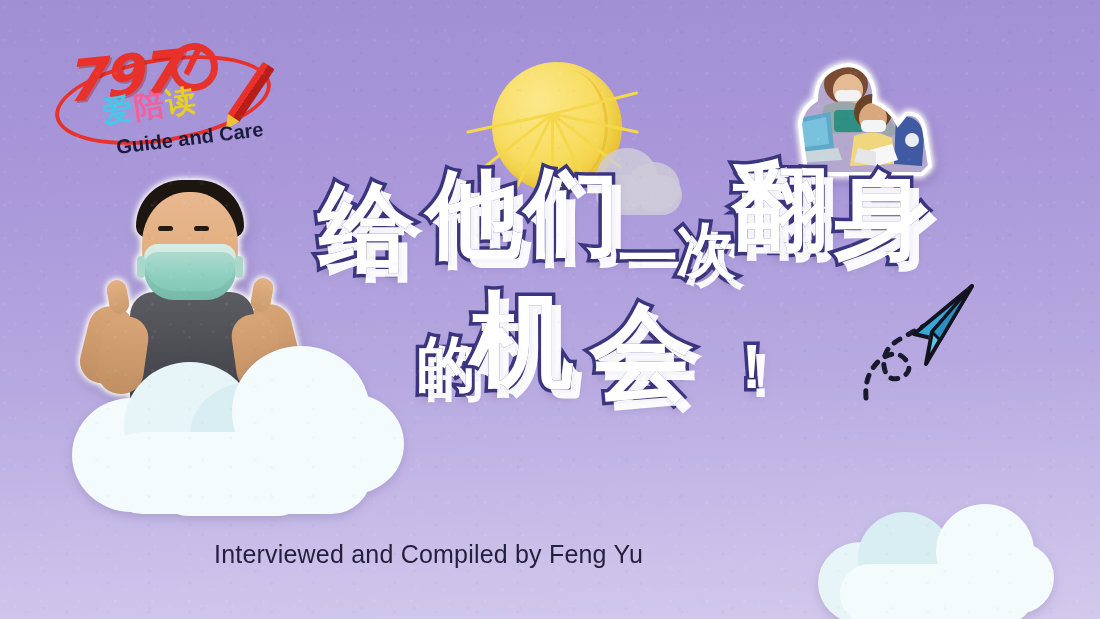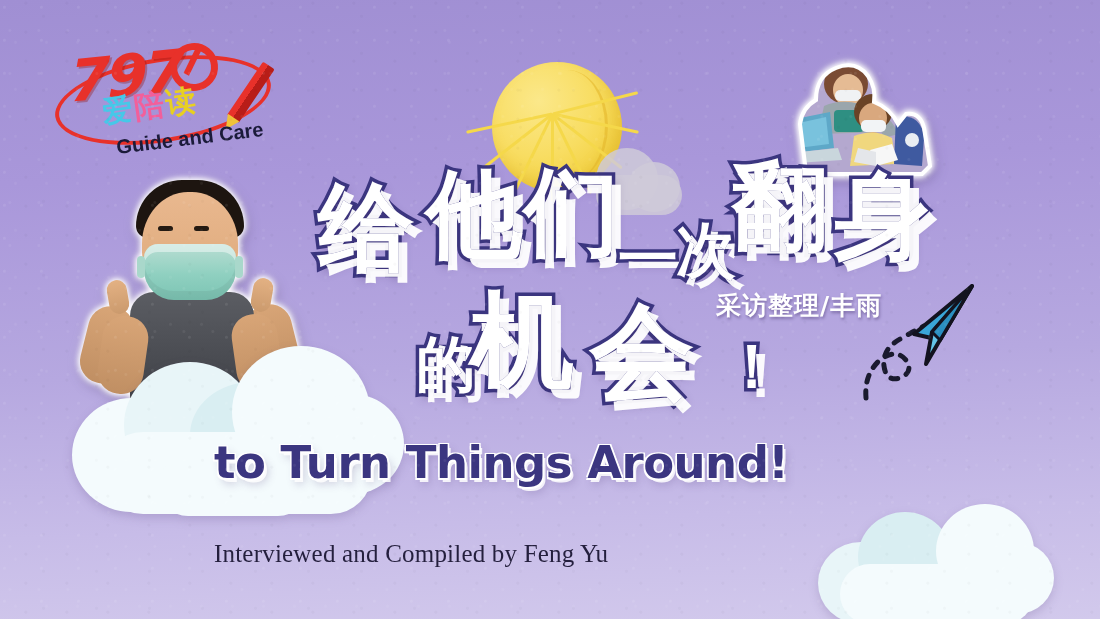--- a/index.html
+++ b/index.html
@@ -160,21 +160,21 @@
     font-size:45px;font-weight:bold;color:#3b3680;
     letter-spacing:-.5px;line-height:1.22;white-space:nowrap;
     text-shadow:
       -1.5px -1.5px 0 #ffffff, 1.5px -1.5px 0 #ffffff,
       -1.5px 1.5px 0 #ffffff, 1.5px 1.5px 0 #ffffff,
       3px 4px 0 rgba(255,255,255,.85),
       4px 6px 8px rgba(80,60,120,.25);
   }
   #en-sub{
     position:absolute;left:214px;top:540px;
-    font-family:Liberation Serif, serif;
+    font-family:Liberation Sans, sans-serif;
     font-size:25px;color:#241f3d;letter-spacing:.2px;white-space:nowrap;
   }
 </style>
 </head>
 <body>
 
 <div id="poster">
 
   <div id="sun">
     <div class="sun-disc"></div>
@@ -297,21 +297,19 @@
     <div class="cn cn-small" style="left:358px;top:62px;">次</div>
     <div class="cn cn-l1" style="left:414px;top:0px;">翻</div>
     <div class="cn cn-l1" style="left:516px;top:10px;">身</div>
 
     <div class="cn cn-small" style="left:98px;top:176px;">的</div>
     <div class="cn cn-l2" style="left:152px;top:130px;">机</div>
     <div class="cn cn-l2" style="left:272px;top:142px;">会</div>
     <div class="cn cn-small" style="left:404px;top:178px;">！</div>
   </div>
 
-  <div class="byline-cn">采访整理/丰雨</div>
 
   <div id="en-title">
-    <div class="en-line">to Turn Things Around!</div>
   </div>
   <div id="en-sub">Interviewed and Compiled by Feng Yu</div>
 
   <div id="noise"></div>
 </div>
 
 </body></html>

